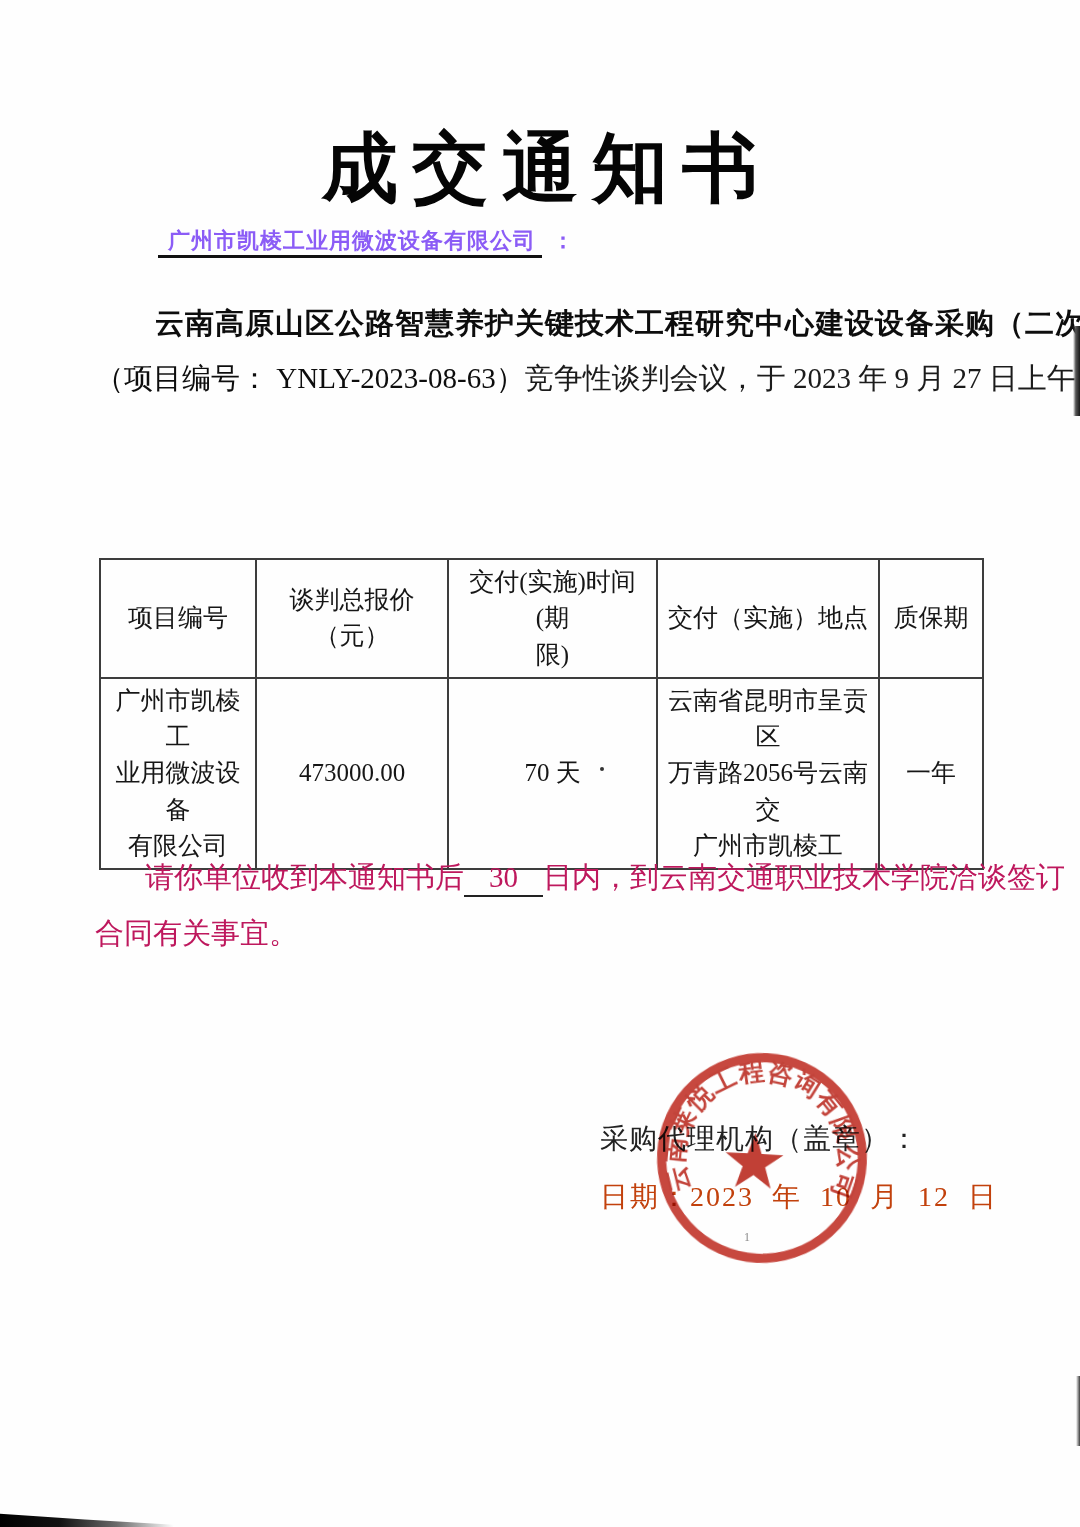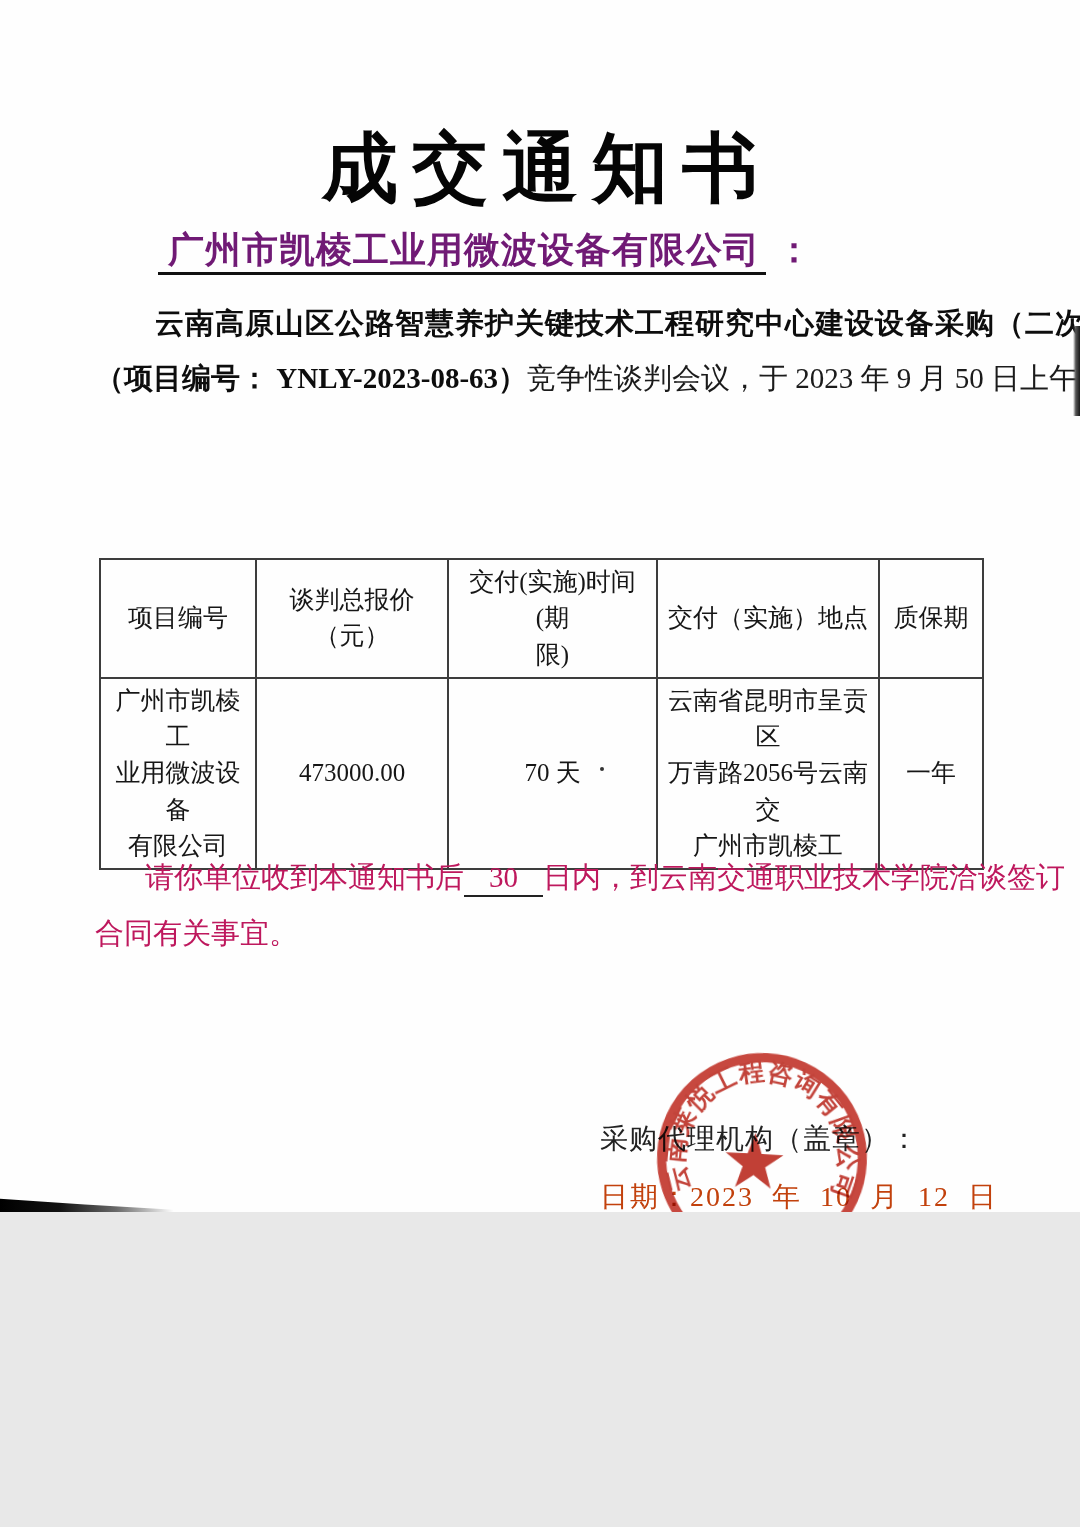--- a/index.html
+++ b/index.html
@@ -1,47 +1,47 @@
 <!DOCTYPE html>
 <html><head>
 <meta charset="utf-8">
 <style>
   html,body{margin:0;padding:0;background:#e8e8e8;}
   .page{
     position:relative;
-    width:1080px;height:1212px;
+    width:1080px;height:1527px;
     margin:0 auto;
     background:#fefefe;
     overflow:hidden;
     font-family:"Liberation Serif","DejaVu Serif",serif;
     color:#1e1e1e;
   }
   .title{
     position:absolute;top:118px;left:0;right:0;
     margin:0;text-align:center;
     font-size:76px;font-weight:700;color:#050505;
     letter-spacing:14px;padding-left:14px;
   }
   .recipient{
     position:absolute;top:226px;left:158px;
-    font-size:36px;font-weight:700;color:#701a75;
+    font-size:22px;font-weight:700;color:#8b5cf6;
     letter-spacing:1px;
   }
   .recipient-name{
     border-bottom:3px solid #111;
     padding:0 6px 2px 10px;
   }
   .recipient-colon{margin-left:10px;}
   .para{
     position:absolute;top:296px;left:95px;width:890px;
     font-size:29px;line-height:55px;color:#1b1b1b;
   }
   .pline{white-space:nowrap;}
   .pline1{font-weight:700;color:#0d0d0d;text-indent:60px;letter-spacing:1px;}
-  .pline .b{font-weight:700;color:#0d0d0d;}
+  .pline .b{font-weight:400;color:#0d0d0d;}
   .doc-table{
     position:absolute;top:558px;left:99px;
     border-collapse:collapse;table-layout:fixed;
     width:883px;
     font-size:25px;color:#161616;
   }
   .doc-table td,.doc-table th{
     border:2px solid #3d3d3d;
     text-align:center;vertical-align:middle;
     white-space:pre-line;line-height:1.45;
@@ -109,21 +109,21 @@
 <div class="page">
 
   <h1 class="title">成交通知书</h1>
 
   <div class="recipient">
     <span class="recipient-name">广州市凯棱工业用微波设备有限公司</span><span class="recipient-colon">：</span>
   </div>
 
   <div class="para">
     <div class="pline pline1">云南高原山区公路智慧养护关键技术工程研究中心建设设备采购（二次）</div>
-    <div class="pline pline2"><span class="b">（项目编号： YNLY-2023-08-63）</span><span>竞争性谈判会议，于 2023 年 9 月 50 日上午</span></div>
+    <div class="pline pline2"><span class="b">（项目编号： YNLY-2023-08-63）</span><span>竞争性谈判会议，于 2023 年 9 月 27 日上午</span></div>
   </div>
 
   <table class="doc-table">
     <colgroup>
       <col style="width:156px">
         <col style="width:192px">
         <col style="width:209px">
         <col style="width:222px">
         <col style="width:104px">
     </colgroup>

